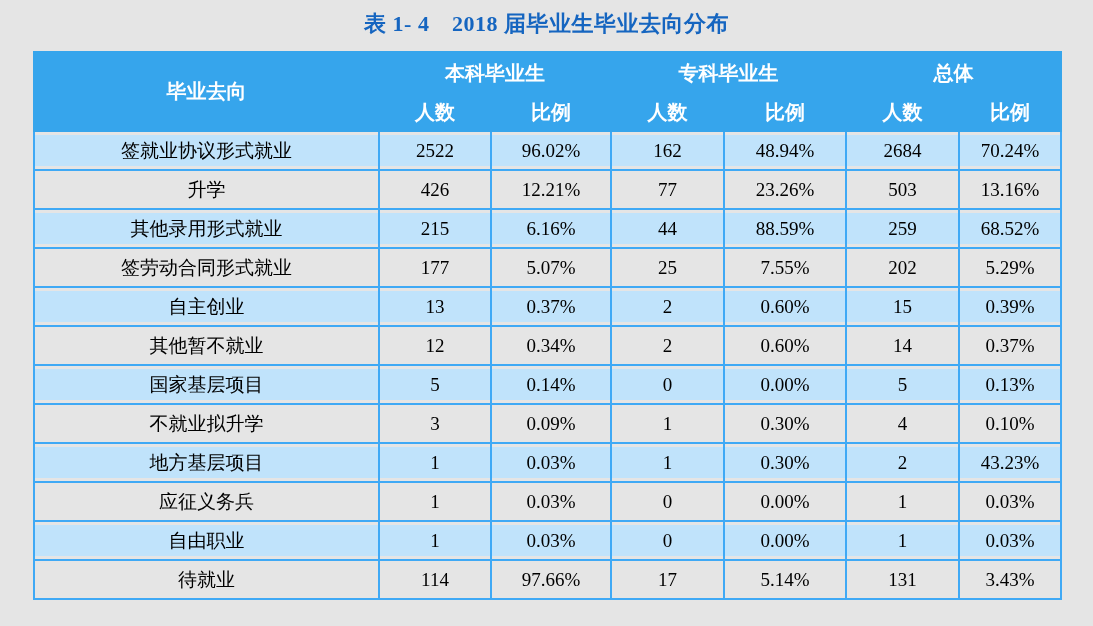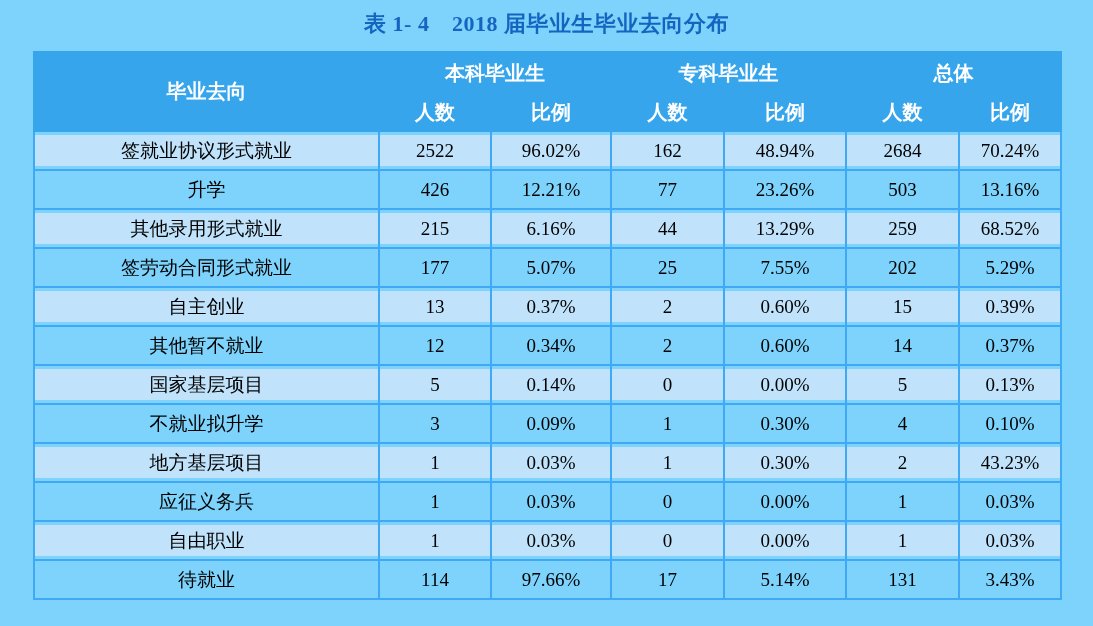--- a/index.html
+++ b/index.html
@@ -7,21 +7,21 @@
     padding: 0;
     background: #ffffff;
     width: 1093px;
     height: 626px;
     font-family: "Liberation Serif", "DejaVu Serif", serif;
   }
   .page {
     position: relative;
     width: 1093px;
     height: 626px;
-    background: #7dd3fc;
+    background: #e5e5e5;
     overflow: hidden;
   }
   .table-title {
     margin: 0;
     padding-top: 9px;
     text-align: center;
     font-size: 22px;
     font-weight: bold;
     color: #1565c0;
     font-family: "Liberation Serif", "DejaVu Serif", serif;
@@ -113,21 +113,21 @@
           <td>77</td>
           <td>23.26%</td>
           <td>503</td>
           <td>13.16%</td>
         </tr>
         <tr>
           <td>其他录用形式就业</td>
           <td>215</td>
           <td>6.16%</td>
           <td>44</td>
-          <td>13.29%</td>
+          <td>88.59%</td>
           <td>259</td>
           <td>68.52%</td>
         </tr>
         <tr>
           <td>签劳动合同形式就业</td>
           <td>177</td>
           <td>5.07%</td>
           <td>25</td>
           <td>7.55%</td>
           <td>202</td>

